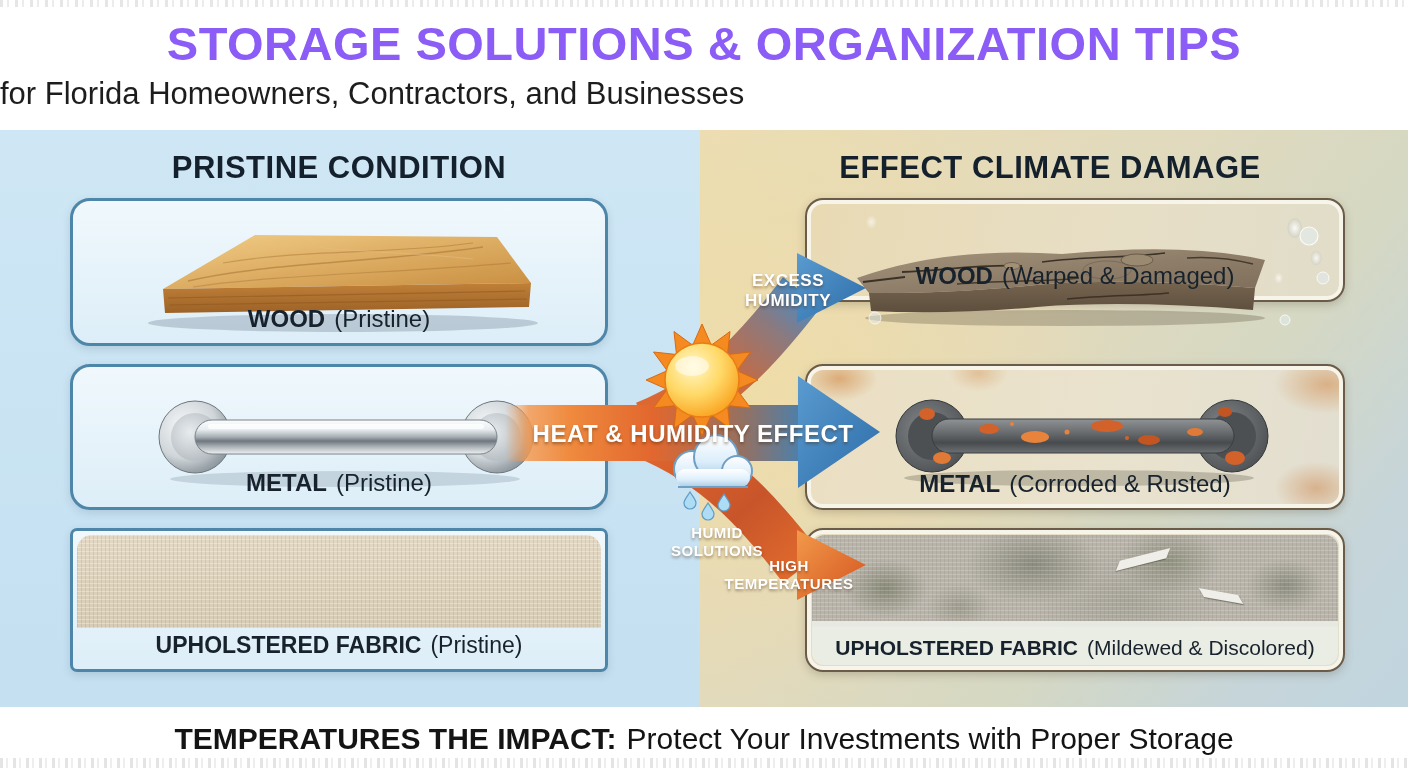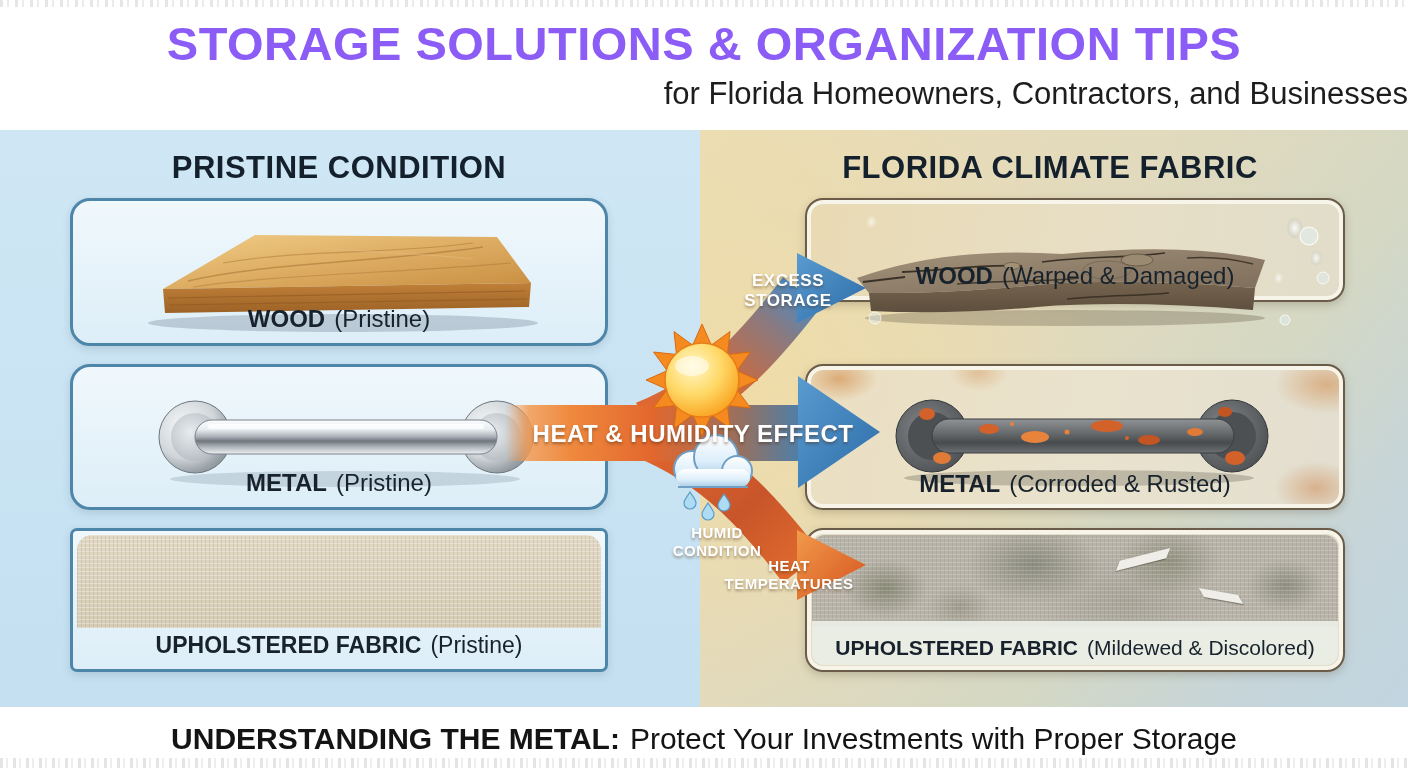--- a/index.html
+++ b/index.html
@@ -8,21 +8,21 @@
     background:#ffffff;font-family:"Liberation Sans",sans-serif;
     -webkit-font-smoothing:antialiased;
   }
   
   .header{position:absolute;left:0;top:0;width:1408px;height:130px;background:#ffffff;}
   .title{
     position:absolute;left:0;top:16px;width:100%;text-align:center;
     font-size:47px;font-weight:800;letter-spacing:.5px;color:#8b5cf6;
   }
   .subtitle{
-    position:absolute;left:0;top:76px;width:100%;text-align:right;
+    position:absolute;left:0;top:76px;width:100%;text-align:left;
     font-size:31px;font-weight:400;color:#1d1d1d;
   }
   .top-artifact{
     position:absolute;left:0;top:0;width:100%;height:7px;opacity:.18;filter:blur(.5px);
     background:repeating-linear-gradient(90deg,#777 0 3px,transparent 3px 7px,#999 7px 9px,transparent 9px 15px);
   }
   
   .main{position:absolute;left:0;top:130px;width:1408px;height:577px;padding-left:12px;}
   .panel-left{
     position:absolute;left:0;top:0;width:700px;height:577px;
@@ -136,21 +136,21 @@
     <div class="top-artifact"></div>
     <div class="title">STORAGE SOLUTIONS &amp; ORGANIZATION TIPS</div>
     <div class="subtitle">for Florida Homeowners, Contractors, and Businesses</div>
   </div>
 
   <div class="main">
     <div class="panel-left"></div>
     <div class="panel-right"></div>
 
     <div class="panel-heading left">PRISTINE CONDITION</div>
-    <div class="panel-heading right">FLORIDA CLIMATE FABRIC</div>
+    <div class="panel-heading right">EFFECT CLIMATE DAMAGE</div>
 
     <div class="card blue" style="left:70px;top:68px;height:148px;">
       <svg width="538" height="148" viewBox="0 0 538 148">
         <defs>
           <linearGradient id="woodTop" x1="0" y1="0" x2="1" y2="1">
             <stop offset="0" stop-color="#f2cd87"></stop>
               <stop offset="1" stop-color="#c88d3f"></stop>
           </linearGradient>
           <linearGradient id="woodFront" x1="0" y1="0" x2="0" y2="1">
             <stop offset="0" stop-color="#c08038"></stop>
@@ -380,31 +380,31 @@
         <path d="M-22,25 C-19,30 -16,33 -16,36 A6,6 0 1 1 -28,36 C-28,33 -25,30 -22,25 Z"></path>
         <path d="M-4,36 C-1,41 2,44 2,47 A6,6 0 1 1 -10,47 C-10,44 -7,41 -4,36 Z"></path>
         <path d="M12,27 C15,32 18,35 18,38 A6,6 0 1 1 6,38 C6,35 9,32 12,27 Z"></path>
       </g>
     </g>
   </svg>
 
   <div class="arrow-text main-arrow-text">HEAT &amp; HUMIDITY EFFECT</div>
   <div class="arrow-text excess-text">
     <div>EXCESS</div>
-    <div>STORAGE</div>
+    <div>HUMIDITY</div>
   </div>
   <div class="arrow-text humid-text">
     <div>HUMID</div>
-    <div>CONDITION</div>
+    <div>SOLUTIONS</div>
   </div>
   <div class="arrow-text hightemp-text">
-    <div>HEAT</div>
+    <div>HIGH</div>
     <div>TEMPERATURES</div>
   </div>
 
   <div class="footer">
     <div class="footer-text">
-      <span class="emph">UNDERSTANDING THE METAL:</span><span class="rest">Protect Your Investments with Proper Storage</span>
+      <span class="emph">TEMPERATURES THE IMPACT:</span><span class="rest">Protect Your Investments with Proper Storage</span>
     </div>
     <div class="bottom-artifact"></div>
   </div>
 
 </div>
 
 </body></html>

